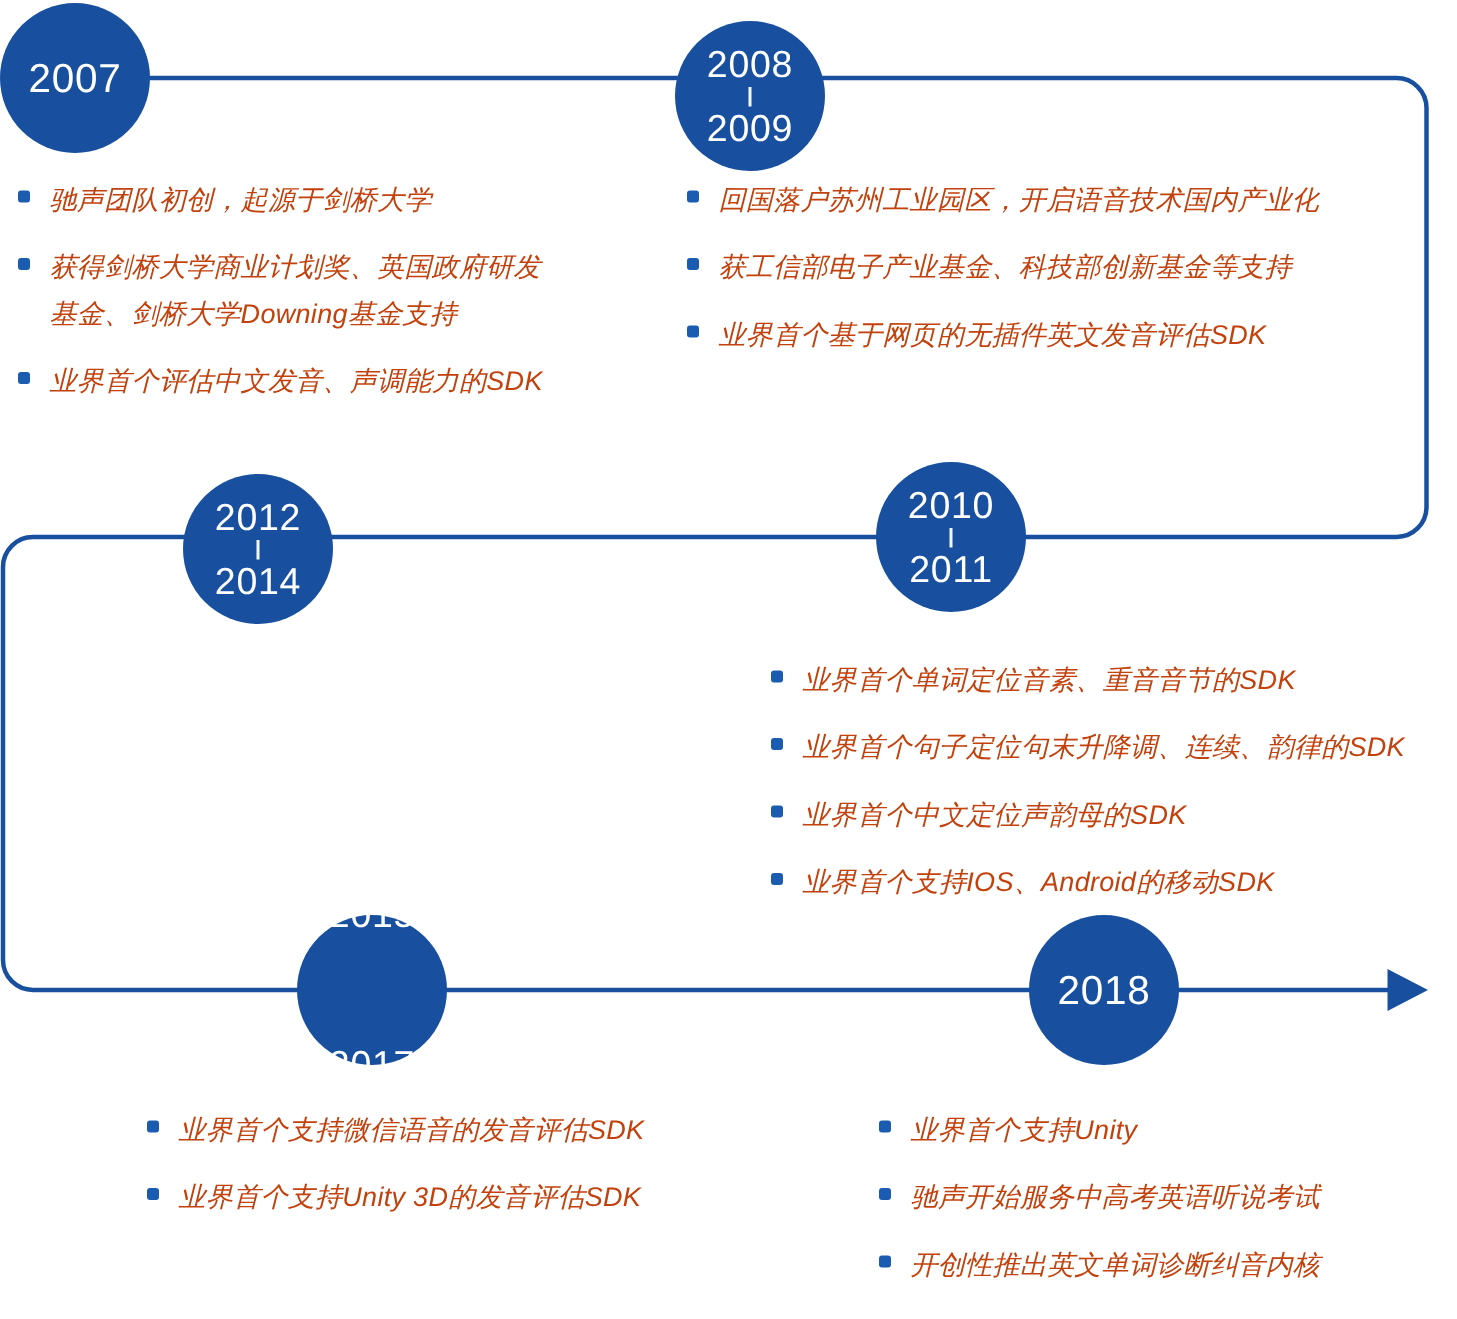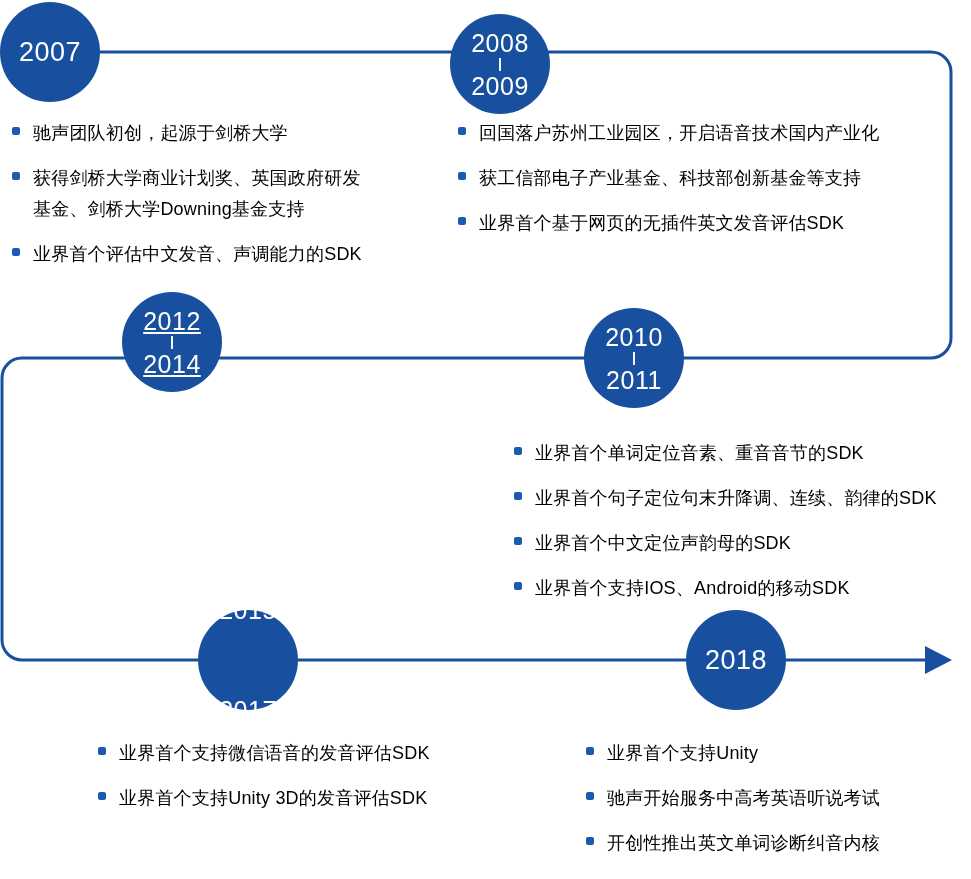--- a/index.html
+++ b/index.html
@@ -71,25 +71,26 @@
   .bullet-dot {
     flex: none;
     width: 8px;
     height: 8px;
     border-radius: 2px;
     background: #1b5cb0;
     margin-top: 9px;
     margin-right: 13px;
   }
   .bullet-text {
-    color: #000000;
+    color: #c2410c;
     font-size: 18px;
     line-height: 31px;
     letter-spacing: 0.2px;
     white-space: pre-line;
+    font-style: italic;
   }
 </style>
 </head>
 <body>
 
 <div id="timeline-root">
 
   <svg id="timeline-path" viewBox="0 0 971 879" width="971" height="879" xmlns="http://www.w3.org/2000/svg">
 
     <path d="M 48 52 L 931 52 A 20 20 0 0 1 951 72 L 951 338 A 20 20 0 0 1 931 358 L 40 358" fill="none" stroke="#18509f" stroke-width="3"></path>
@@ -131,21 +132,21 @@
     <div class="bullet-item">
       <span class="bullet-dot"></span>
       <span class="bullet-text">获工信部电子产业基金、科技部创新基金等支持</span>
     </div>
     <div class="bullet-item">
       <span class="bullet-dot"></span>
       <span class="bullet-text">业界首个基于网页的无插件英文发音评估SDK</span>
     </div>
   </div>
 
-  <div class="year-node" style="left:122px; top:292px;text-decoration:underline;">
+  <div class="year-node" style="left:122px; top:316px;">
     <div class="year-line-1">2012</div>
     <div class="year-sep"></div>
     <div class="year-line-2">2014</div>
   </div>
 
   <div class="year-node" style="left:584px; top:308px;">
     <div class="year-line-1">2010</div>
     <div class="year-sep"></div>
     <div class="year-line-2">2011</div>
   </div>

